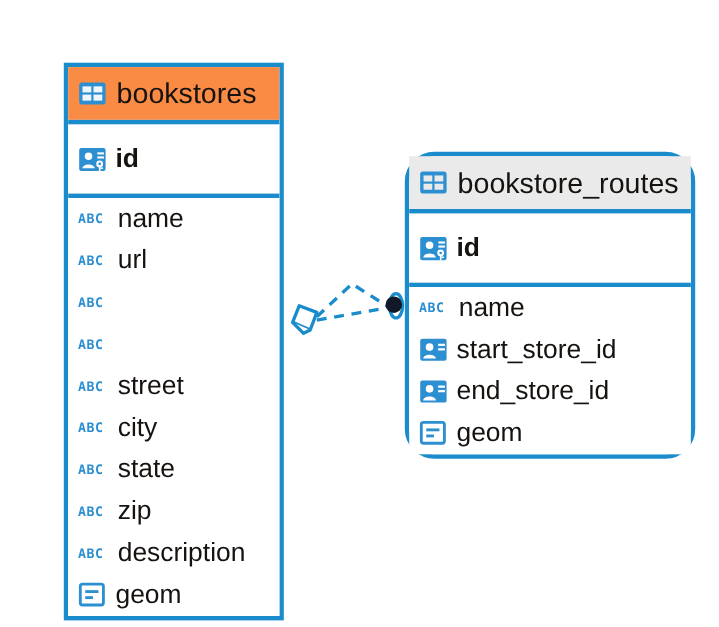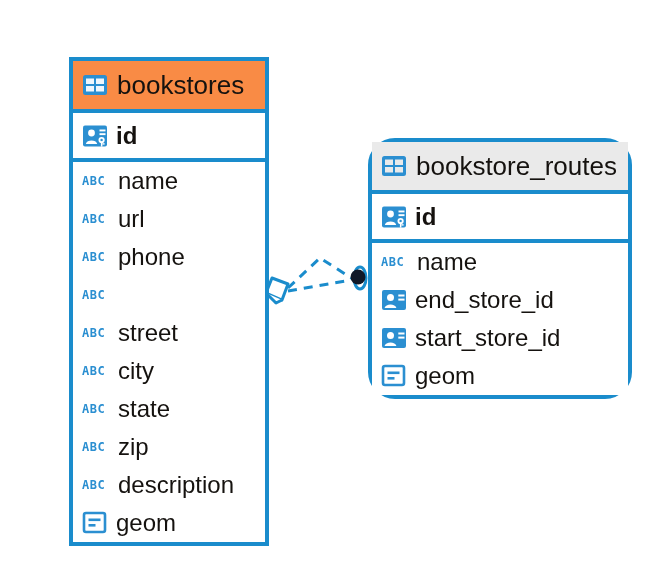--- a/index.html
+++ b/index.html
@@ -68,21 +68,21 @@
   .field-section { background: #ffffff; }
 
   .field-row {
     display: flex;
     align-items: center;
     gap: 8px;
     padding: 0 10px 0 9px;
     height: 38px;
     box-sizing: border-box;
   }
-  .pk-section .field-row { height: 45px; align-items: center; }
+  .pk-section .field-row { height: 63px; align-items: center; }
 
   .field-name {
     font-size: 24px;
     color: #15120f;
     line-height: 1;
     white-space: nowrap;
   }
   .field-name.pk { font-weight: bold; }
 
   
@@ -120,21 +120,21 @@
       <path d="M 272 278 L 288 284 L 282 300 L 266 293 Z" fill="#ffffff" stroke="#1a8ccc" stroke-width="3" stroke-linejoin="round"></path>
       <path d="M 266 293 L 276 303 L 282 300" fill="#ffffff" stroke="#1a8ccc" stroke-width="3" stroke-linejoin="round"></path>
     </g>
 
     <g>
       <ellipse cx="360" cy="278" rx="6" ry="11" fill="none" stroke="#1a8ccc" stroke-width="3"></ellipse>
       <circle cx="358" cy="277" r="7.5" fill="#111827"></circle>
     </g>
   </svg>
 
-  <div class="entity" style="left:69px; top:57px; width:200px;">
+  <div class="entity" style="left:58px; top:57px; width:200px;">
 
     <div class="entity-header accent-orange">
       <span class="icon">
         <svg width="26" height="22" viewBox="0 0 26 22">
           <rect x="1" y="1" width="24" height="20" rx="2.5" fill="#2b8fd1"></rect>
           <rect x="4" y="4.5" width="8" height="5.5" fill="#ffffff" opacity="0.92"></rect>
           <rect x="14" y="4.5" width="8" height="5.5" fill="#ffffff" opacity="0.92"></rect>
           <rect x="4" y="12" width="8" height="5.5" fill="#ffffff" opacity="0.92"></rect>
           <rect x="14" y="12" width="8" height="5.5" fill="#ffffff" opacity="0.92"></rect>
         </svg>
@@ -168,21 +168,20 @@
         <span class="field-name">name</span>
       </div>
 
       <div class="field-row">
         <span class="icon-abc">ABC</span>
         <span class="field-name">url</span>
       </div>
 
       <div class="field-row">
         <span class="icon-abc">ABC</span>
-        <span class="field-name">phone</span>
       </div>
 
       <div class="field-row">
         <span class="icon-abc">ABC</span>
       </div>
 
       <div class="field-row">
         <span class="icon-abc">ABC</span>
         <span class="field-name">street</span>
       </div>
@@ -265,34 +264,34 @@
       <div class="field-row">
         <span class="icon">
           <svg width="26" height="24" viewBox="0 0 26 24">
             <rect x="1" y="2" width="24" height="20" rx="2" fill="#2b8fd1"></rect>
             <circle cx="9.5" cy="9.5" r="3.5" fill="#ffffff"></circle>
             <path d="M 3.6 20 C 4.4 15.2 14.6 15.2 15.4 20 Z" fill="#ffffff"></path>
             <rect x="17.3" y="6.5" width="6.2" height="2" fill="#ffffff"></rect>
             <rect x="17.3" y="10.6" width="6.2" height="2" fill="#ffffff"></rect>
           </svg>
         </span>
-        <span class="field-name">end_store_id</span>
+        <span class="field-name">start_store_id</span>
       </div>
 
       <div class="field-row">
         <span class="icon">
           <svg width="26" height="24" viewBox="0 0 26 24">
             <rect x="1" y="2" width="24" height="20" rx="2" fill="#2b8fd1"></rect>
             <circle cx="9.5" cy="9.5" r="3.5" fill="#ffffff"></circle>
             <path d="M 3.6 20 C 4.4 15.2 14.6 15.2 15.4 20 Z" fill="#ffffff"></path>
             <rect x="17.3" y="6.5" width="6.2" height="2" fill="#ffffff"></rect>
             <rect x="17.3" y="10.6" width="6.2" height="2" fill="#ffffff"></rect>
           </svg>
         </span>
-        <span class="field-name">start_store_id</span>
+        <span class="field-name">end_store_id</span>
       </div>
 
       <div class="field-row">
         <span class="icon">
           <svg width="26" height="24" viewBox="0 0 26 24">
             <rect x="2" y="2" width="21" height="19" rx="2" fill="#ffffff" stroke="#2b8fd1" stroke-width="2.6"></rect>
             <rect x="6.5" y="7.5" width="12" height="2.6" fill="#2b8fd1"></rect>
             <rect x="6.5" y="13" width="7" height="2.6" fill="#2b8fd1"></rect>
           </svg>
         </span>

